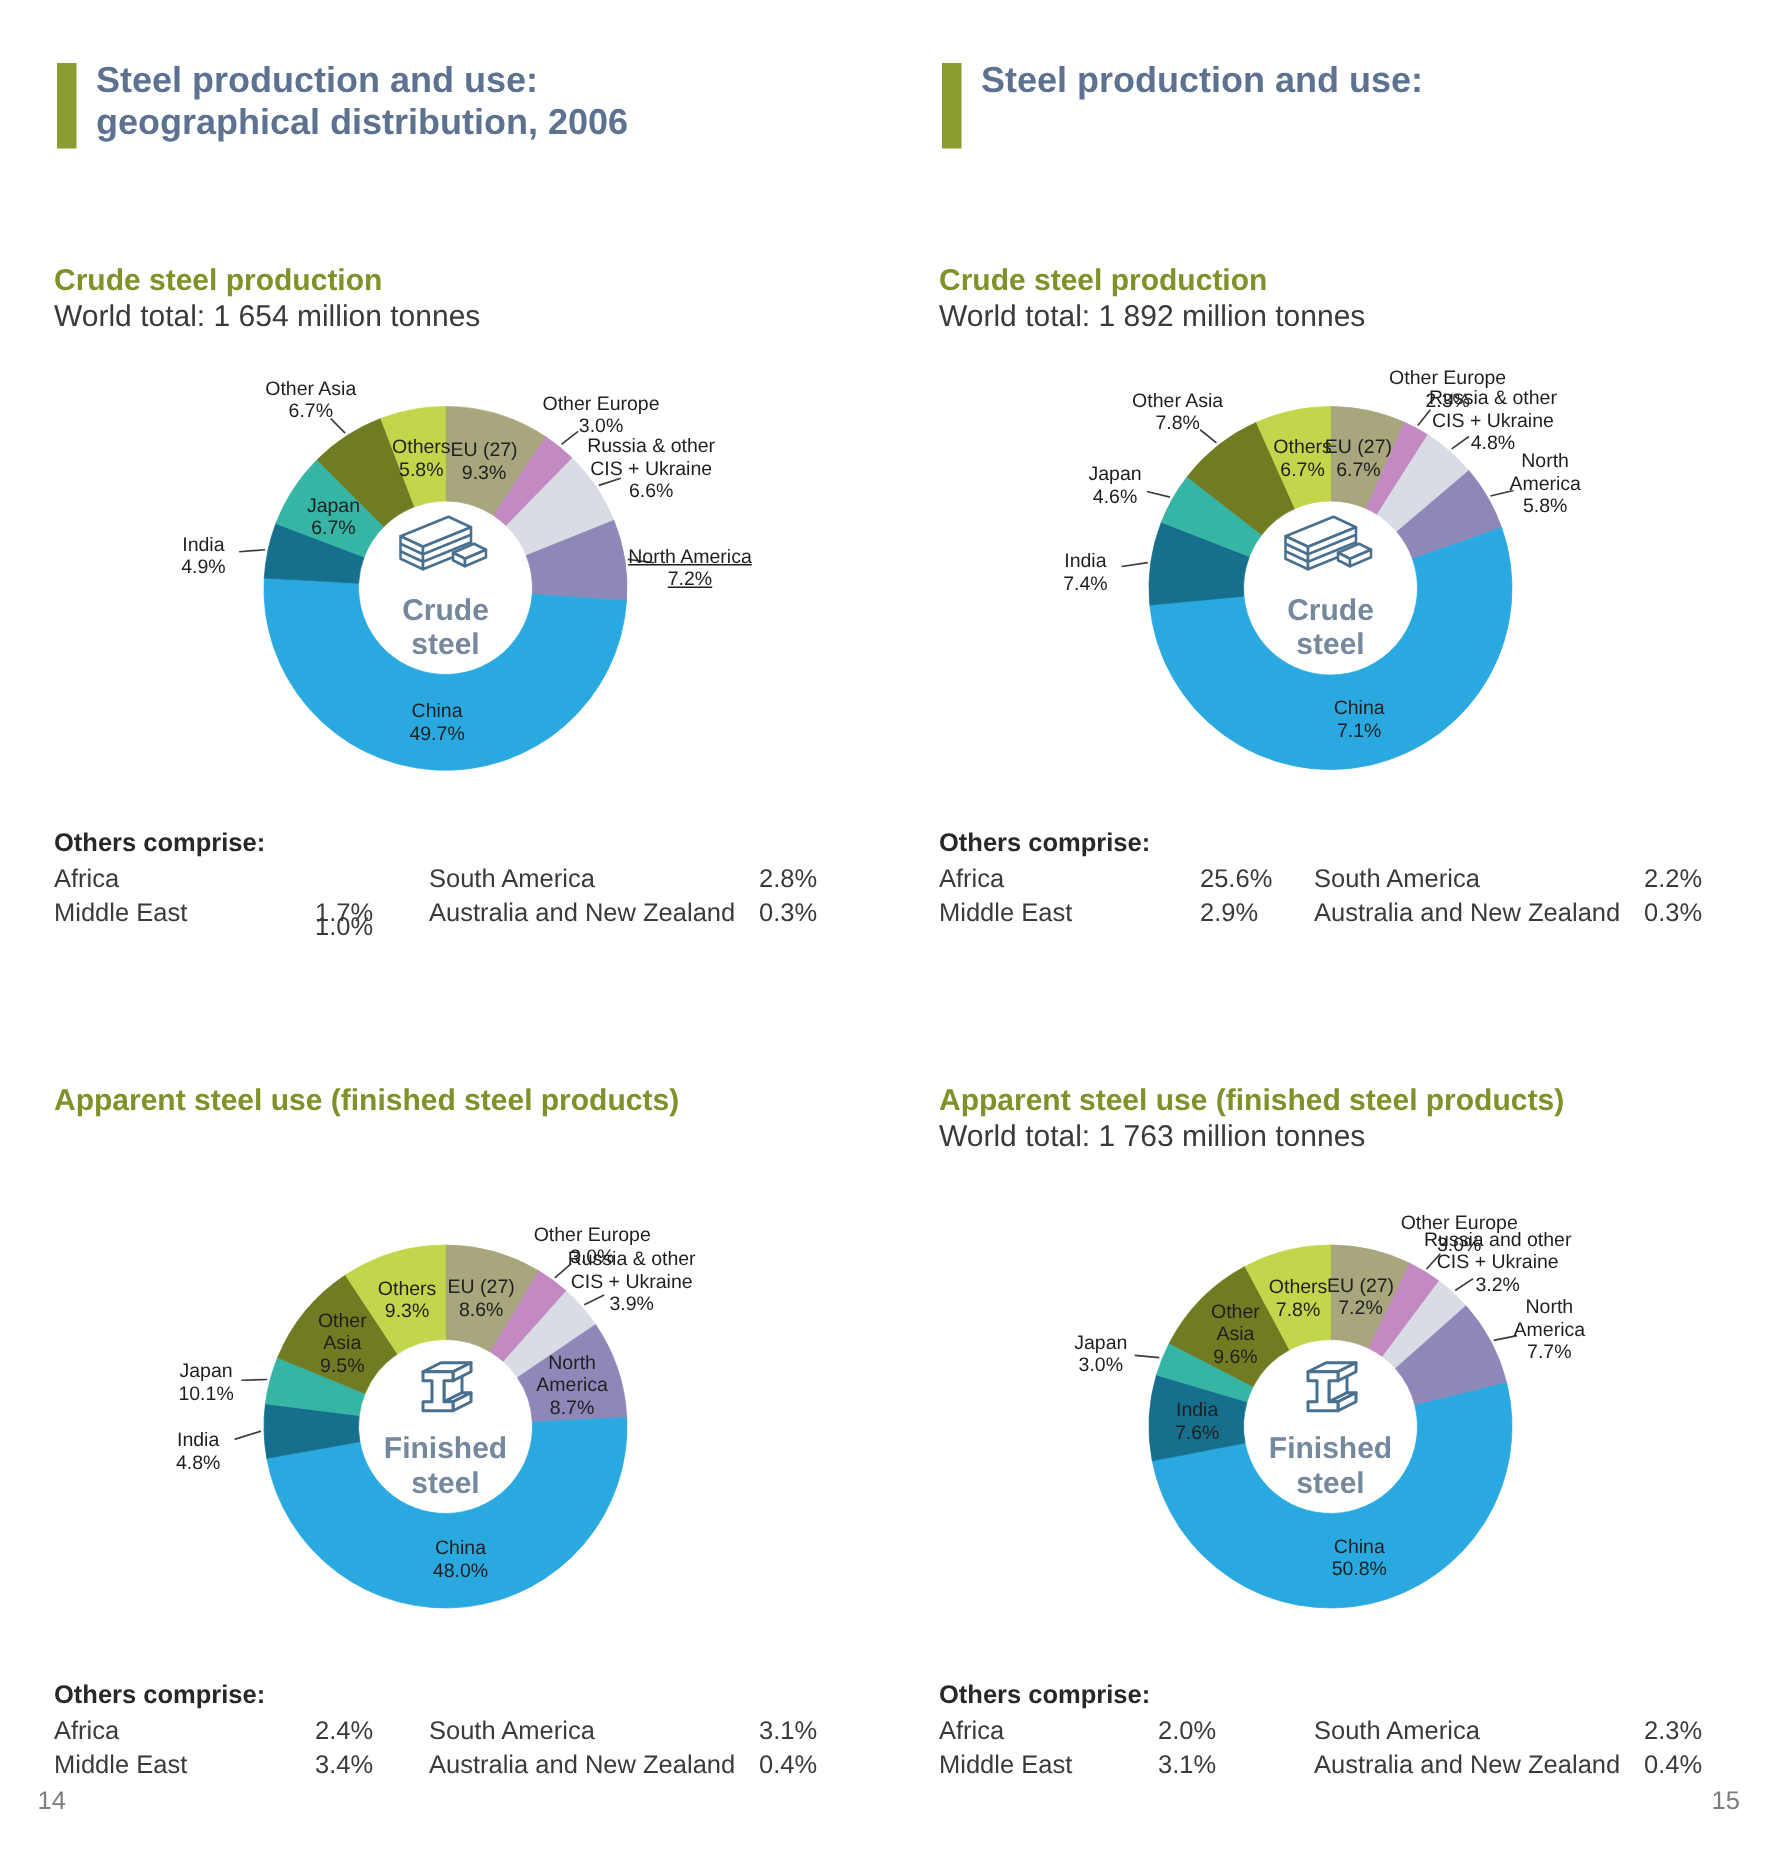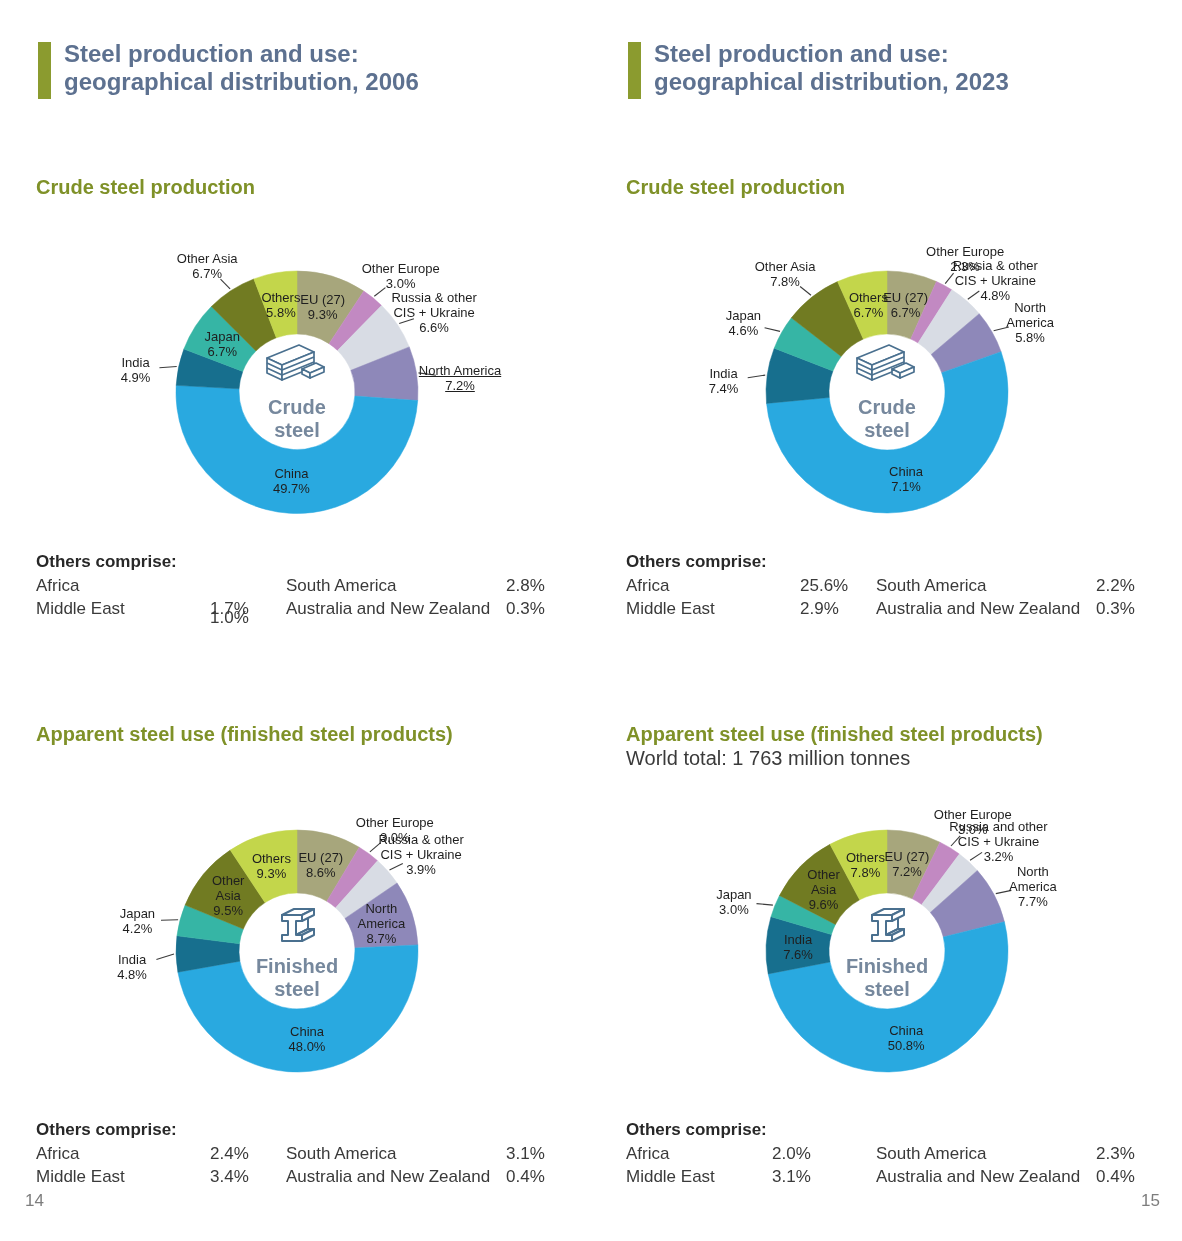--- a/index.html
+++ b/index.html
@@ -34,28 +34,28 @@
     <div class="panel-title">
       <div>Steel production and use:</div>
       <div>geographical distribution, 2006</div>
     </div>
   </header>
 
   <header class="panel-header" style="left:628px">
     <div class="accent-bar"></div>
     <div class="panel-title">
       <div>Steel production and use:</div>
-      <div>geographical distribution, 2023</div>
     </div>
   </header>
 
   <div class="page-number pn-left">14</div>
   <div class="page-number pn-right">15</div>
 <section class="chart-block" style="left: 20px; top: 176px;">
     <h2 class="chart-heading">Crude steel production</h2>
+    <div class="chart-subtitle">World total: 1 654 million tonnes</div>
     <svg class="donut" viewBox="0 0 560 440">
         <path d="M277.00,95.00 A121,121 0 0 1 343.81,115.12 L309.02,167.64 A58,58 0 0 0 277.00,158.00 Z" fill="#a7a67c" stroke="#a7a67c" stroke-width="0.5"></path>
         <path d="M343.81,115.12 A121,121 0 0 1 361.55,129.44 L317.53,174.51 A58,58 0 0 0 309.02,167.64 Z" fill="#c289c2" stroke="#c289c2" stroke-width="0.5"></path>
         <line x1="354.3" y1="120.3" x2="365.4" y2="111.6" stroke="#3c3c3c" stroke-width="1.1"></line>
         <path d="M361.55,129.44 A121,121 0 0 1 389.27,170.88 L330.82,194.37 A58,58 0 0 0 317.53,174.51 Z" fill="#d8dce4" stroke="#d8dce4" stroke-width="0.5"></path>
         <line x1="379.2" y1="147.6" x2="393.9" y2="142.8" stroke="#3c3c3c" stroke-width="1.1"></line>
         <path d="M389.27,170.88 A121,121 0 0 1 397.70,224.55 L334.85,220.10 A58,58 0 0 0 330.82,194.37 Z" fill="#8e88b9" stroke="#8e88b9" stroke-width="0.5"></path>
         <line x1="398.5" y1="196.9" x2="415.9" y2="199.2" stroke="#3c3c3c" stroke-width="1.1"></line>
         <path d="M397.70,224.55 A121,121 0 0 1 156.18,209.34 L219.09,212.81 A58,58 0 0 0 334.85,220.10 Z" fill="#29a9e0" stroke="#29a9e0" stroke-width="0.5"></path>
         <path d="M156.18,209.34 A121,121 0 0 1 163.89,173.01 L222.78,195.39 A58,58 0 0 0 219.09,212.81 Z" fill="#176f8e" stroke="#176f8e" stroke-width="0.5"></path>
@@ -123,20 +123,21 @@
         <div>Other Asia</div>
         <div>6.7%</div>
       </div>
       <div class="slice-label" style="left: 260.9px; top: 128.5px;">
         <div>Others</div>
         <div>5.8%</div>
       </div>
     </section>
     <section class="chart-block" style="left: 610px; top: 176px;">
     <h2 class="chart-heading">Crude steel production</h2>
+    <div class="chart-subtitle">World total: 1 892 million tonnes</div>
     <svg class="donut" viewBox="0 0 560 440">
         <path d="M277.00,95.00 A121,121 0 0 1 326.45,105.56 L300.70,163.06 A58,58 0 0 0 277.00,158.00 Z" fill="#a7a67c" stroke="#a7a67c" stroke-width="0.5"></path>
         <path d="M326.45,105.56 A121,121 0 0 1 341.84,113.84 L308.08,167.03 A58,58 0 0 0 300.70,163.06 Z" fill="#c289c2" stroke="#c289c2" stroke-width="0.5"></path>
         <line x1="335.2" y1="107.7" x2="343.6" y2="97.2" stroke="#3c3c3c" stroke-width="1.1"></line>
         <path d="M341.84,113.84 A121,121 0 0 1 369.26,137.71 L321.22,178.47 A58,58 0 0 0 308.08,167.03 Z" fill="#d8dce4" stroke="#d8dce4" stroke-width="0.5"></path>
         <line x1="357.8" y1="123.2" x2="369.3" y2="115.0" stroke="#3c3c3c" stroke-width="1.1"></line>
         <path d="M369.26,137.71 A121,121 0 0 1 391.10,175.73 L331.69,196.70 A58,58 0 0 0 321.22,178.47 Z" fill="#8e88b9" stroke="#8e88b9" stroke-width="0.5"></path>
         <line x1="383.6" y1="154.7" x2="398.9" y2="151.0" stroke="#3c3c3c" stroke-width="1.1"></line>
         <path d="M391.10,175.73 A121,121 0 1 1 156.54,227.39 L219.26,221.46 A58,58 0 1 0 331.69,196.70 Z" fill="#29a9e0" stroke="#29a9e0" stroke-width="0.5"></path>
         <path d="M156.54,227.39 A121,121 0 0 1 164.22,172.16 L222.94,194.99 A58,58 0 0 0 219.26,221.46 Z" fill="#176f8e" stroke="#176f8e" stroke-width="0.5"></path>
@@ -272,21 +273,21 @@
       <div class="slice-label" style="left: 287px; top: 316.4px;">
         <div>China</div>
         <div>48.0%</div>
       </div>
       <div class="slice-label" style="left: 112.1px; top: 244.1px;">
         <div>India</div>
         <div>4.8%</div>
       </div>
       <div class="slice-label" style="left: 117.4px; top: 198px;">
         <div>Japan</div>
-        <div>4.2%</div>
+        <div>10.1%</div>
       </div>
       <div class="slice-label" style="left: 208.2px; top: 171.5px;">
         <div>Other</div>
         <div>Asia</div>
         <div>9.5%</div>
       </div>
       <div class="slice-label" style="left: 251.4px; top: 142.8px;">
         <div>Others</div>
         <div>9.3%</div>
       </div>

